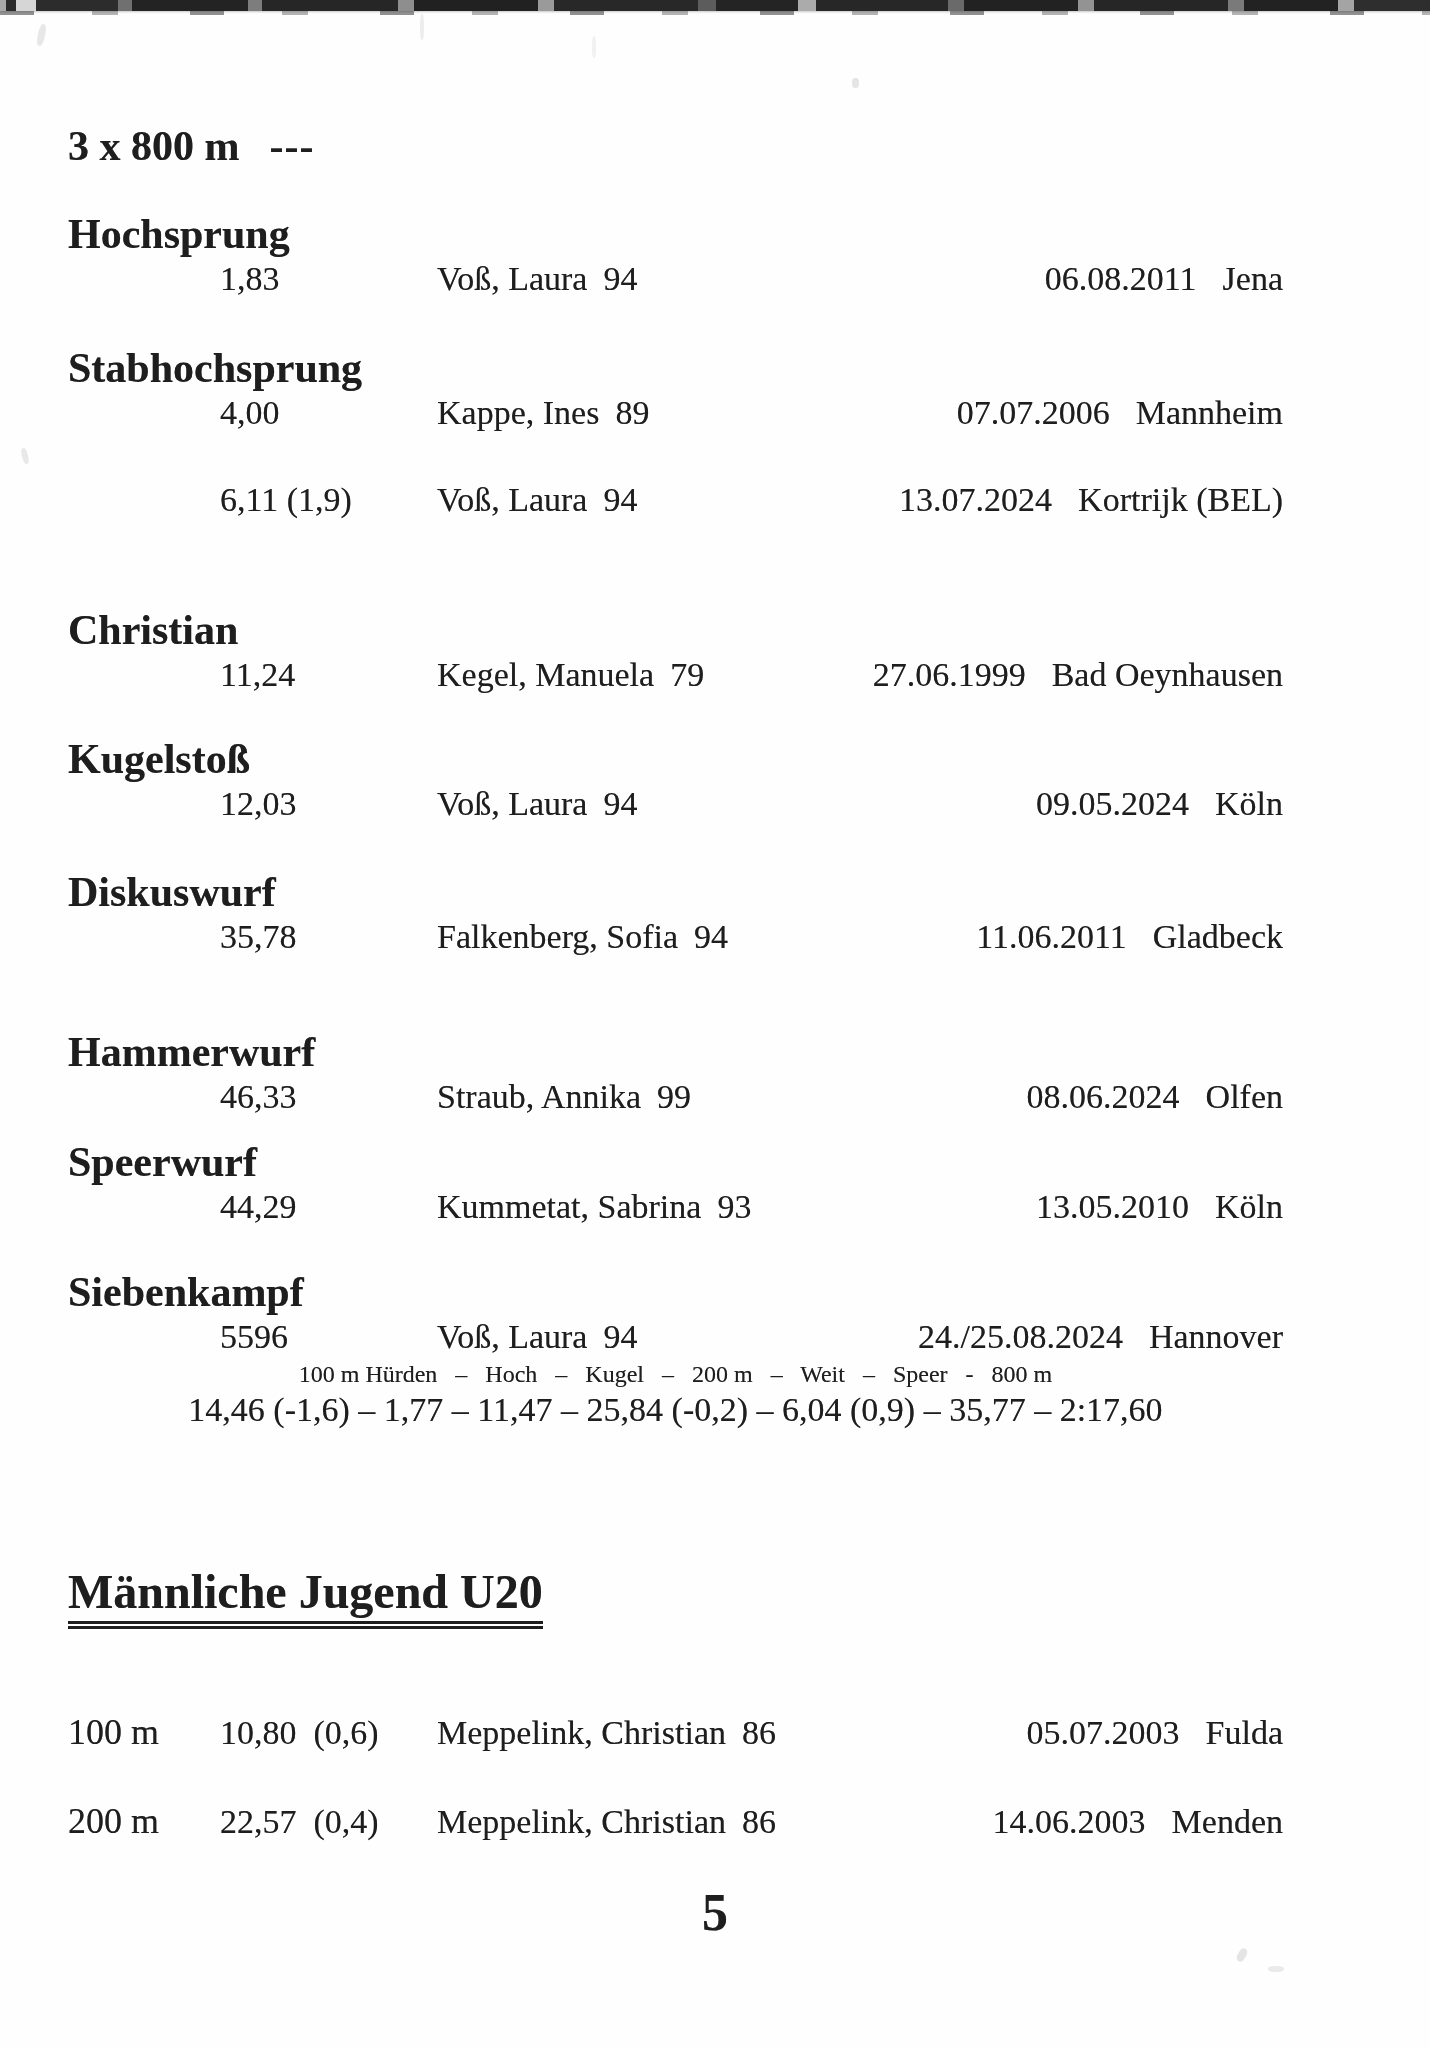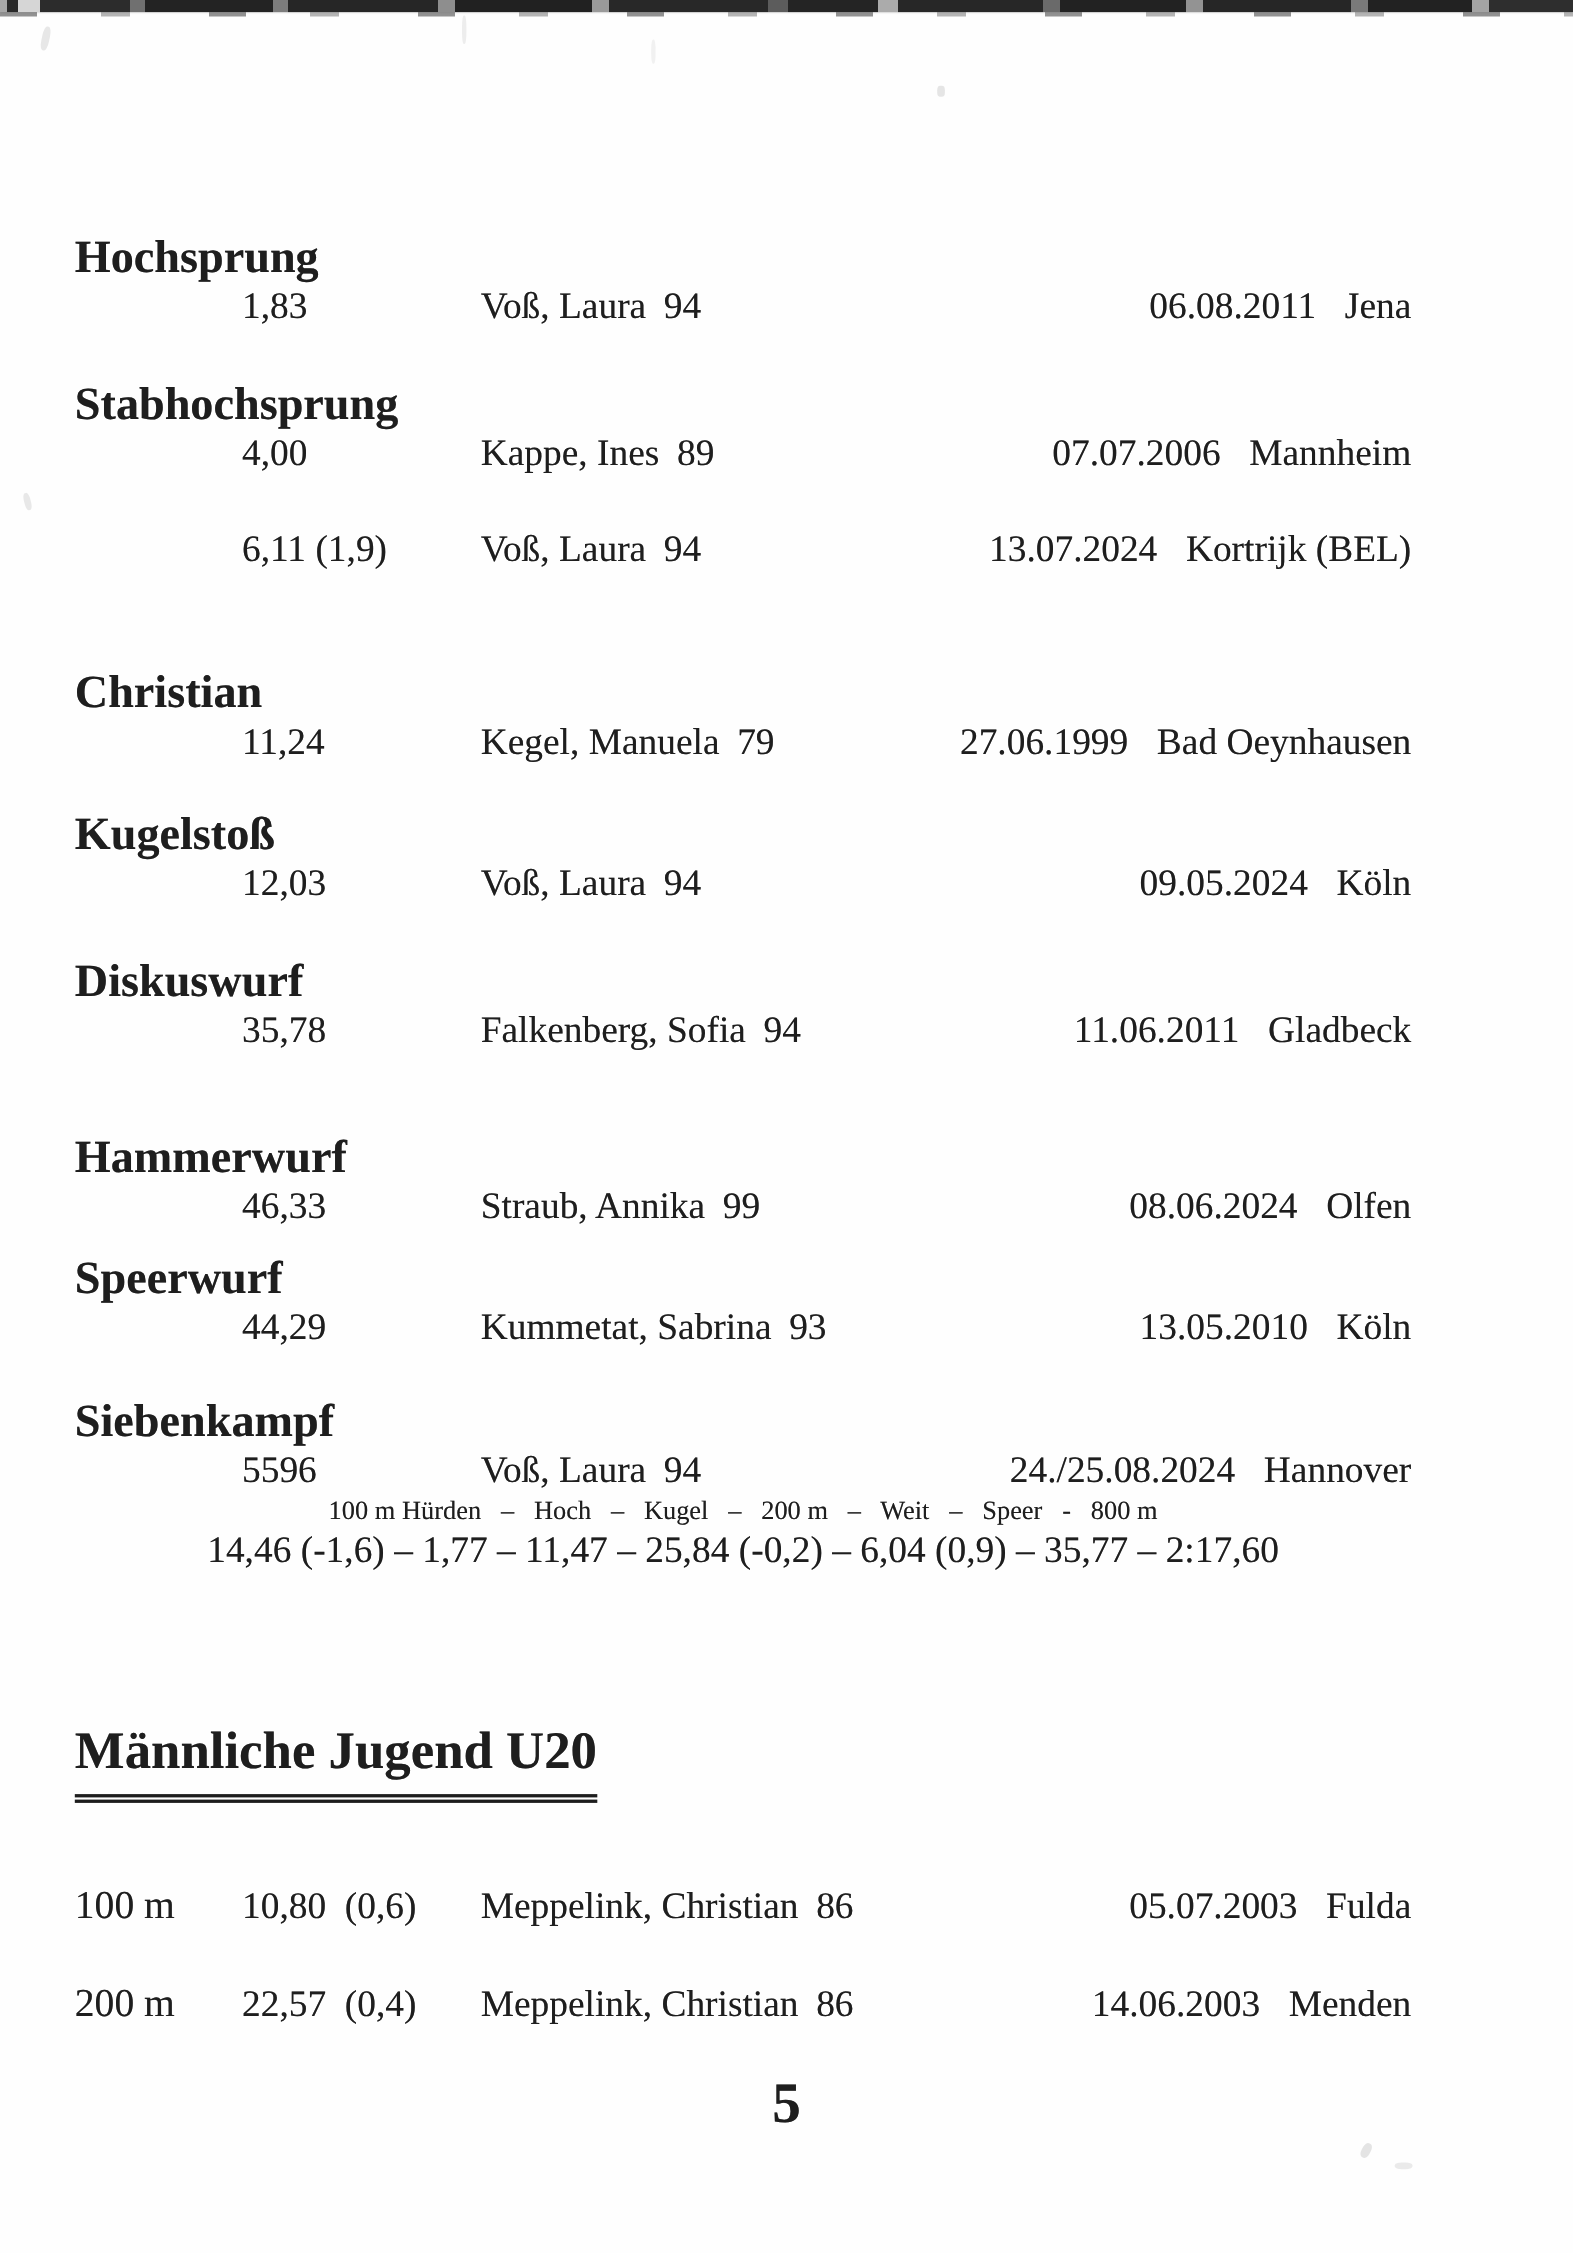--- a/index.html
+++ b/index.html
@@ -87,21 +87,21 @@
     text-align:center;white-space:pre;
   }
   .detail-marks{
     margin-top:2px;font-size:34px;line-height:38px;
     text-align:center;white-space:pre;
   }
 
   .u20-head{position:absolute;left:68px;top:1566px;margin:0;font-size:48px;line-height:52px;font-weight:bold;}
   .u20-head .underlined{
     display:inline-block;
-    padding-bottom:13px;
+    padding-bottom:3px;
     border-bottom:8px double #1d1d1d;
   }
 
   .u20-row{position:absolute;left:68px;width:1215px;}
   .ev-label{display:inline-block;width:152px;font-weight:normal;font-size:36px;}
 
   .page-num{
     position:absolute;left:0;top:1885px;width:1430px;
     text-align:center;font-size:52px;line-height:56px;font-weight:bold;
   }
@@ -113,20 +113,21 @@
 
   <div class="top-band"></div>
   <div class="smudge s1"></div>
   <div class="smudge s2"></div>
   <div class="smudge s3"></div>
   <div class="smudge s4"></div>
   <div class="smudge s5"></div>
   <div class="smudge s6"></div>
   <div class="smudge s7"></div>
 
+  <div class="relay ink"><span>3 x 800 m</span><span class="dashes">---</span></div>
 
   <section class="event ink" style="top:212px">
     <h2 class="ev-name">Hochsprung</h2>
     <div class="row indent">
       <span class="mark">1,83</span>
       <span class="athlete">Voß, Laura</span>
       <span class="yob">94</span>
       <span class="dateplace"><span>06.08.2011</span><span class="venue">Jena</span></span>
     </div>
   </section>

